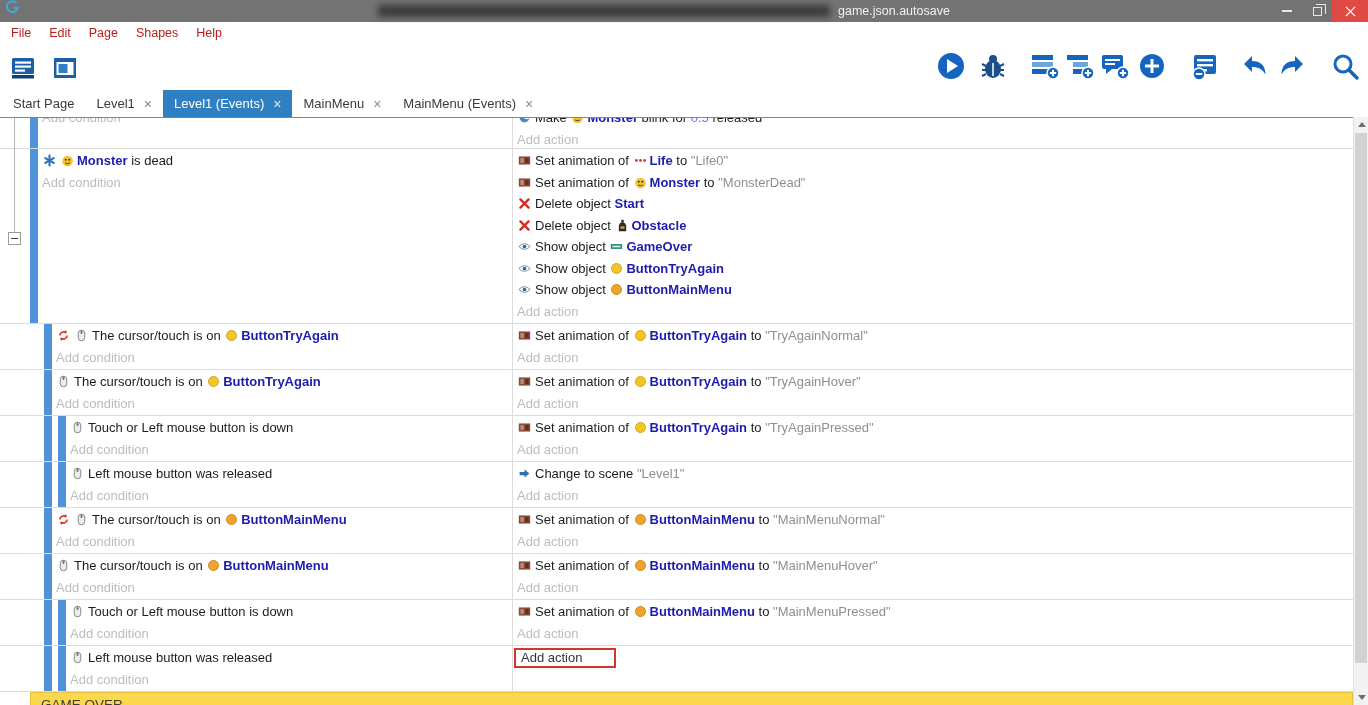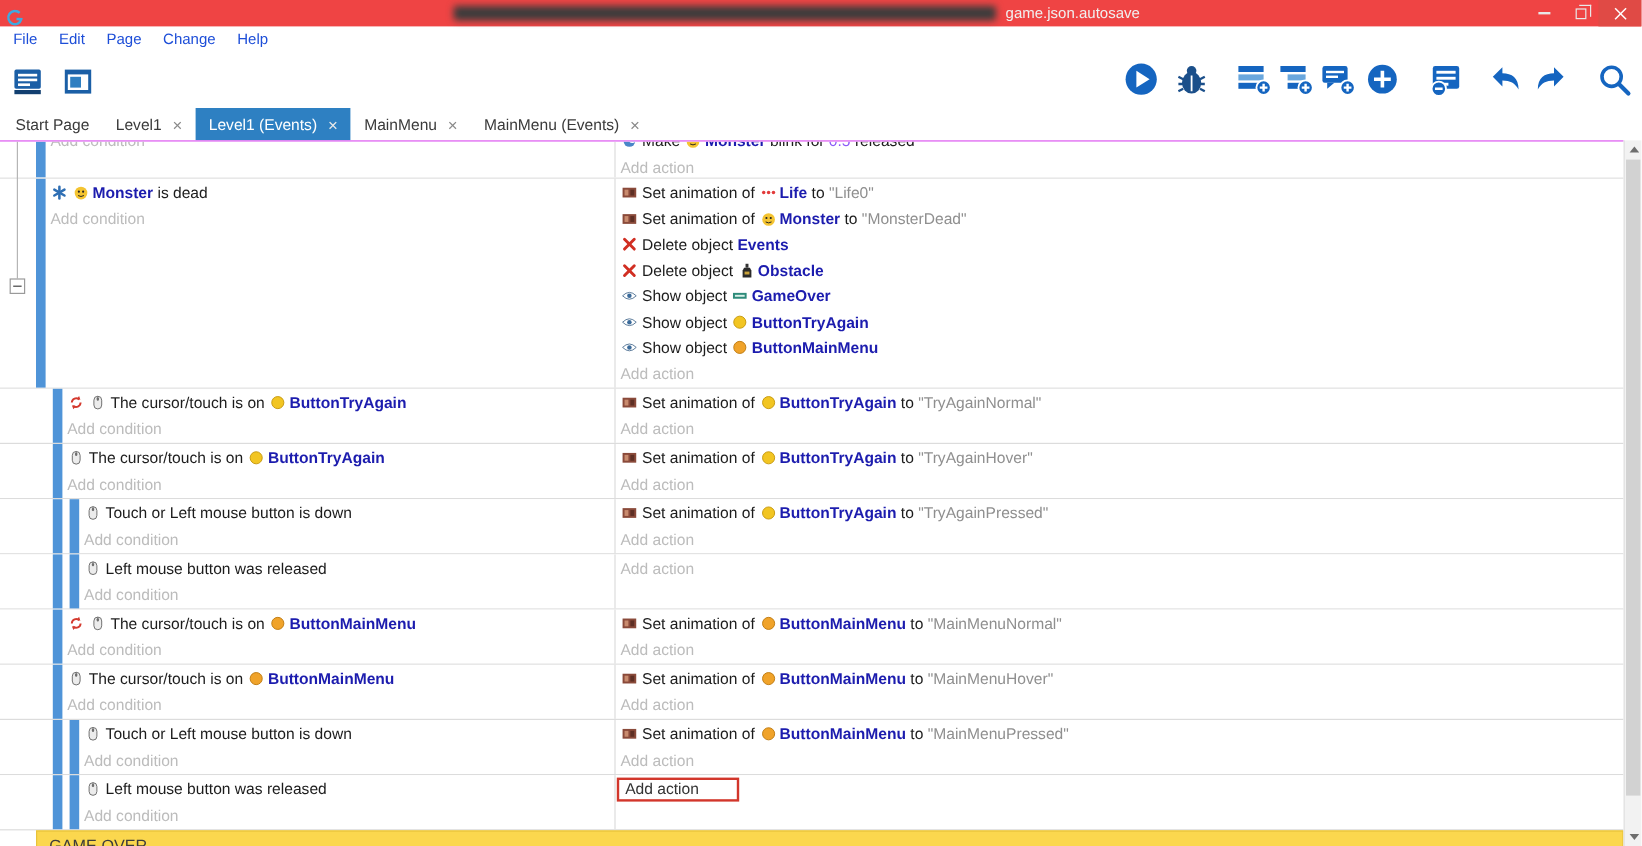--- a/index.html
+++ b/index.html
@@ -1,32 +1,32 @@
 <!DOCTYPE html>
 <html><head>
 <meta charset="utf-8">
 <style>
   *{box-sizing:border-box;margin:0;padding:0}
   html,body{width:1368px;height:705px;overflow:hidden}
   body{font-family:"Liberation Sans",sans-serif;background:#fff;position:relative;font-size:13px}
 
   
-  .titlebar{height:22px;background:#ef4444;position:relative;display:flex;align-items:flex-end}
+  .titlebar{height:22px;background:#737373;position:relative;display:flex;align-items:flex-start}
   .app-icon{margin-left:5px;display:flex;align-items:center}
   .title-blur{position:absolute;left:378px;top:5px;width:452px;height:12px;background:#3c3c3c;filter:blur(3px);border-radius:2px}
   .win-title{position:absolute;left:838px;top:4px;font-size:12.5px;color:#f0f0f0;white-space:nowrap}
   .win-controls{position:absolute;right:0;top:0;height:22px;display:flex}
   .win-btn{width:30px;height:22px;display:flex;align-items:center;justify-content:center;color:#fff}
   .win-btn.close{width:36px;background:#e04a45}
   .min-glyph{width:10px;height:2px;background:#e8e8e8}
   .max-glyph{width:9px;height:9px;border:1px solid #e8e8e8;position:relative}
   .max-glyph::after{content:"";position:absolute;left:2px;top:-4px;width:9px;height:9px;border:1px solid #e8e8e8;border-left:none;border-bottom:none}
 
   
-  .menubar{height:22px;background:#fff;display:flex;align-items:center;font-size:12.5px;color:#1d4ed8;padding-left:2px}
+  .menubar{height:22px;background:#fff;display:flex;align-items:center;font-size:12.5px;color:#b91c1c;padding-left:2px}
   .menu-item{padding:2px 9px;cursor:default}
 
   
   .toolbar{height:46px;background:#fff;position:relative}
   .tb-left{position:absolute;left:8px;top:8px;display:flex;gap:12px}
   .tb-right{position:absolute;right:8px;top:6px;display:flex;align-items:center}
   .tb-icon{width:30px;height:32px;display:flex;align-items:center;justify-content:center}
 
   
   .tabs{height:27px;display:flex;align-items:stretch;padding-left:2px;font-size:13px;color:#3a3a3a;background:#fff}
@@ -93,21 +93,21 @@
           </g>
         </svg>
     </span>
   </div>
 </div>
 
 <div class="menubar" id="menubar">
     <div class="menu-item">File</div>
     <div class="menu-item">Edit</div>
     <div class="menu-item">Page</div>
-    <div class="menu-item">Change</div>
+    <div class="menu-item">Shapes</div>
     <div class="menu-item">Help</div>
   </div>
 
 <div class="toolbar">
   <div class="tb-left" id="tb-left">
       <div class="tb-icon">
         <svg width="26" height="26" viewBox="0 0 26 26">
           <rect x="2" y="3" width="22" height="16" rx="1.5" fill="#1b5fa6"></rect>
           <rect x="5" y="6.5" width="16" height="2.2" fill="#fff"></rect>
           <rect x="5" y="10.5" width="16" height="2.2" fill="#fff"></rect>
@@ -308,21 +308,21 @@
                   <circle cx="8" cy="8.5" r="6.5" fill="#f4c431"></circle>
                   <circle cx="5.8" cy="7" r="1.1" fill="#222"></circle>
                   <circle cx="10.2" cy="7" r="1.1" fill="#222"></circle>
                   <path d="M5 11q3 2 6 0" stroke="#222" fill="none"></path>
                 </svg></span><span class="obj">Monster</span><span class="txt"> to </span><span class="quoted">"MonsterDead"</span></div>
             <div class="line"><span class="icon"><svg width="13" height="13" viewBox="0 0 16 16">
                   <g stroke="#d12f23" stroke-width="3" stroke-linecap="round">
                     <line x1="3" y1="3" x2="13" y2="13"></line>
                     <line x1="13" y1="3" x2="3" y2="13"></line>
                   </g>
-                </svg></span><span class="txt">Delete object </span><span class="obj">Events</span></div>
+                </svg></span><span class="txt">Delete object </span><span class="obj">Start</span></div>
             <div class="line"><span class="icon"><svg width="13" height="13" viewBox="0 0 16 16">
                   <g stroke="#d12f23" stroke-width="3" stroke-linecap="round">
                     <line x1="3" y1="3" x2="13" y2="13"></line>
                     <line x1="13" y1="3" x2="3" y2="13"></line>
                   </g>
                 </svg></span><span class="txt">Delete object </span><span class="icon thumb"><svg width="13" height="13" viewBox="0 0 16 16">
                   <rect x="6.5" y="1" width="3" height="4" fill="#333"></rect>
                   <path d="M5 5h6l1.5 3v7h-9V8z" fill="#2b2b2b"></path>
                   <rect x="5.5" y="9" width="5" height="3" fill="#c9a23a"></rect>
                 </svg></span><span class="obj">Obstacle</span></div>
@@ -442,20 +442,23 @@
             <div class="line"><span class="icon"><svg width="13" height="13" viewBox="0 0 16 16">
                   <rect x="4" y="1.5" width="8" height="13" rx="4" fill="#ececec" stroke="#6e6e6e"></rect>
                   <line x1="8" y1="1.5" x2="8" y2="6" stroke="#6e6e6e"></line>
                   <rect x="6.8" y="2.8" width="2.4" height="3" rx="1" fill="#6e6e6e"></rect>
                 </svg></span><span class="txt">Left mouse button was released</span></div>
             <div class="line add-line">Add condition</div>
           </div>
         </div>
         <div class="act-cell">
           <div>
+            <div class="line"><span class="icon"><svg width="13" height="13" viewBox="0 0 16 16">
+                  <path d="M2 6h6V3l6 5-6 5v-3H2z" fill="#2f6fb4"></path>
+                </svg></span><span class="txt">Change to scene </span><span class="quoted">"Level1"</span></div>
             <div class="line add-line">Add action</div>
           </div>
         </div>
       </div>
       <div class="event-row">
         <div class="cond-cell">
           <div class="indent-bar" style="left: 44px;"></div>
           <div style="padding-left: 56px;">
             <div class="line"><span class="icon"><svg width="13" height="13" viewBox="0 0 16 16">
                   <path d="M3.5 8a4.5 4.5 0 0 1 7.6-3.2" fill="none" stroke="#d43a2f" stroke-width="2"></path>

